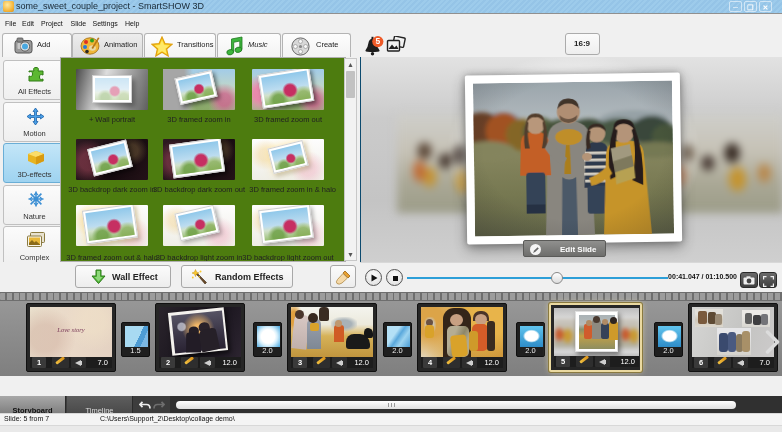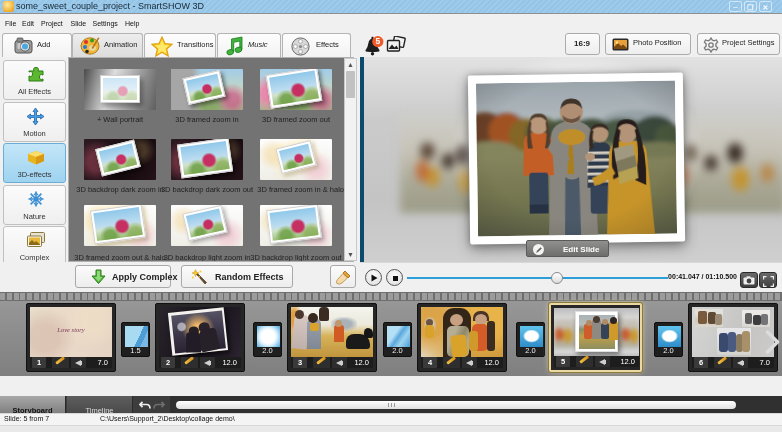--- a/index.html
+++ b/index.html
@@ -29,39 +29,39 @@
 .topbtn { position:absolute; top:0px; height:22px; white-space:nowrap; background:linear-gradient(#fbfbfb,#eeeeee);
   border:1px solid #ababab; border-radius:3px; font-size:7.5px; color:#222; }
 
 
 .cat { position:absolute; left:3px; width:63px; height:40px; background:linear-gradient(#fbfbfb,#efefef);
   border:1px solid #c0c0c0; border-radius:3px; text-align:center; font-size:7.5px; color:#333; }
 .cat.sel { background:linear-gradient(#c3e6f8,#9ed3f0); border-color:#6aaed6; }
 .cat .t { position:absolute; bottom:3px; width:100%; }
 
 
-#effpanel { position:absolute; left:68px; top:57px; width:286px; height:205px; background:#737373;
+#effpanel { position:absolute; left:60px; top:57px; width:286px; height:205px; background:#4d7c0f;
   border:1px solid #b0b0b0; overflow:hidden; }
 .ethumb { position:absolute; width:72px; height:41px; overflow:hidden; border-radius:1px; }
 .elabel { position:absolute; width:96px; text-align:center; font-size:7.5px; color:#222; white-space:nowrap; }
 #escroll { position:absolute; left:344px; top:58px; width:13px; height:203px; background:#f2f2f2; border:1px solid #c8c8c8; }
 .bg-garden { position:absolute; inset:0; background: radial-gradient(circle at 12% 60%, rgba(236,130,170,.9) 0 10%, rgba(236,130,170,0) 28%), radial-gradient(circle at 85% 75%, rgba(205,85,135,.7) 0 9%, rgba(205,85,135,0) 24%), radial-gradient(circle at 55% 90%, rgba(120,160,80,.6) 0 12%, rgba(120,160,80,0) 30%), linear-gradient(#a2cce8, #c6d8c2 55%, #a4b48c 100%); }
 .bg-dark { position:absolute; inset:0; background: radial-gradient(circle at 18% 55%, rgba(160,70,90,.55) 0 14%, rgba(160,70,90,0) 34%), radial-gradient(circle at 78% 28%, rgba(130,105,65,.45) 0 9%, rgba(130,105,65,0) 24%), linear-gradient(120deg,#2e1a22,#140a0e 60%,#241218); }
 .bg-light { position:absolute; inset:0; background: radial-gradient(circle at 18% 38%, rgba(242,205,125,.4) 0 9%, rgba(242,205,125,0) 24%), radial-gradient(circle at 78% 72%, rgba(242,155,185,.35) 0 11%, rgba(242,155,185,0) 28%), linear-gradient(#fdfdfd,#efeee6); }
 .bg-wall { position:absolute; inset:0; background: linear-gradient(105deg, #4a4a4a, #dedede 38%, #bcbcbc 55%, #5e5e5e 100%); }
 .tframe { position:absolute; background:#fff; border:1px solid #d0d0d0; box-shadow: 2px 3px 4px rgba(0,0,0,.5); }
 .tphoto { position:absolute; left:2px; top:2px; right:2px; bottom:2px; background: radial-gradient(circle at 58% 60%, #c62f62 0 17%, rgba(198,47,98,0) 25%), radial-gradient(circle at 30% 88%, rgba(110,160,70,.85) 0 13%, rgba(110,160,70,0) 26%), radial-gradient(circle at 85% 90%, rgba(130,170,80,.7) 0 12%, rgba(130,170,80,0) 24%), linear-gradient(#90c8ea 0%, #bcdcf0 50%, #d2e2cc 66%, #9abe74 100%); }
 
 
 #applyrow { position:absolute; left:0px; top:262px; width:360px; height:30px; background:#f0f0f0; }
 .bigbtn { position:absolute; top:3px; height:23px; white-space:nowrap; background:linear-gradient(#fbfbfb,#ededed);
   border:1px solid #a8a8a8; border-radius:3px; font-size:9px; font-weight:bold; color:#222; }
 
 
-#preview { position:absolute; left:360px; top:57px; width:422px; height:205px; background:#a21caf; overflow:hidden; border-left:4px solid #0c4a6e;}
+#preview { position:absolute; left:360px; top:57px; width:422px; height:205px; background:#a21caf; overflow:hidden; border-left:1px solid #0c4a6e;}
 #pctrl { position:absolute; left:360px; top:262px; width:422px; height:30px; background:#f0f0f0; border-top:1px solid #d8d8d8;}
 
 
 #story { position:absolute; left:0; top:292px; width:782px; height:84px;
   background:linear-gradient(#9a9a9a,#8b8b8b 55%,#7f7f7f); }
 #sprockets { position:absolute; left:0; top:0; width:782px; height:9px; background:#6e6e6e; }
 #sprockets:after { content:""; position:absolute; left:0; top:1px; width:782px; height:7px;
   background:repeating-linear-gradient(90deg,#9c9c9c 0 5px,#6e6e6e 5px 6.8px); border-radius:1px; }
 .slide { position:absolute; top:11px; width:90px; height:69px; background:#262626; border:1px solid #111; border-radius:2px; }
 .slide .img { position:absolute; left:3px; top:3px; width:82px; height:50px; overflow:hidden; }
@@ -143,55 +143,39 @@
   </div>
   <div class="tab" style="left:282px;width:69px;">
     <svg class="abs" style="left:8px;top:3px;" width="19" height="19" viewBox="0 0 19 19">
       <circle cx="9.5" cy="9.5" r="8.6" fill="#d8d8d8" stroke="#666" stroke-width="1"></circle>
       <circle cx="9.5" cy="9.5" r="1.6" fill="#888"></circle>
       <circle cx="9.5" cy="4.4" r="2" fill="#f8f8f8" stroke="#888" stroke-width="0.6"></circle>
       <circle cx="9.5" cy="14.6" r="2" fill="#f8f8f8" stroke="#888" stroke-width="0.6"></circle>
       <circle cx="4.4" cy="9.5" r="2" fill="#f8f8f8" stroke="#888" stroke-width="0.6"></circle>
       <circle cx="14.6" cy="9.5" r="2" fill="#f8f8f8" stroke="#888" stroke-width="0.6"></circle>
     </svg>
-    <span class="lbl" style="left:33px;">Effects</span>
+    <span class="lbl" style="left:33px;">Create</span>
   </div>
 
   <svg class="abs" style="left:361px;top:2px;" width="24" height="22" viewBox="0 0 24 22">
     <path d="M9 17 Q3 17 4.8 14.8 Q6.8 12.5 7.3 8.5 Q8 4 11.5 3.5 Q15 4 15.7 8.5 Q16.2 12.5 18.2 14.8 Q20 17 14 17 Z" fill="#1d1d1d"></path>
     <rect x="10.5" y="1.8" width="2" height="3" fill="#1d1d1d"></rect>
     <circle cx="11.5" cy="18.8" r="1.7" fill="#1d1d1d"></circle>
     <circle cx="16.8" cy="6.6" r="5.6" fill="#ee5a28"></circle>
     <text x="16.8" y="9.4" font-size="8.5" font-weight="bold" fill="#fff" text-anchor="middle" font-family="Liberation Sans">5</text>
   </svg>
   <svg class="abs" style="left:386px;top:3px;" width="20" height="18" viewBox="0 0 20 18">
     <rect x="7.5" y="1" width="11" height="9.5" rx="1" fill="#f2f2f2" stroke="#222" stroke-width="1.4" transform="rotate(12 13 5.7)"></rect>
     <rect x="1.5" y="4.5" width="12" height="10.5" rx="1" fill="#f2f2f2" stroke="#222" stroke-width="1.4"></rect>
     <path d="M2.5 13 L6 8.5 L8.5 11.5 L10.5 9.5 L12.5 13 Z" fill="#222"></path>
   </svg>
 
   <div class="topbtn" style="left:565px;width:35px;">
         <span class="abs" style="left:8px;top:5px;font-weight:bold;font-size:8px;">16:9</span>
       </div>
-  <div class="topbtn" style="left:605px;width:86px;font-weight:normal;">
-    <svg class="abs" style="left:6px;top:4px;" width="17" height="13" viewBox="0 0 17 13">
-      <rect x="0.5" y="0.5" width="16" height="12" rx="1.5" fill="#2a2a2a"></rect>
-      <rect x="2" y="2" width="13" height="9" fill="#e8a03a"></rect>
-      <path d="M2 9 L6 5 L9 8 L11 6.5 L15 10 L15 11 L2 11 Z" fill="#7a4a10"></path>
-      <circle cx="5" cy="4.5" r="1.2" fill="#fce98a"></circle>
-    </svg>
-    <span class="abs" style="left:27px;top:4px;">Photo Position</span>
-  </div>
-  <div class="topbtn" style="left:697px;width:83px;font-weight:normal;">
-    <svg class="abs" style="left:5px;top:3px;" width="16" height="16" viewBox="0 0 16 16">
-      <path d="M8 1 L9.3 3.2 A5 5 0 0 1 11 3.9 L13.4 3 L14.6 5.2 L12.8 7 A5 5 0 0 1 12.8 9 L14.6 10.8 L13.4 13 L11 12.1 A5 5 0 0 1 9.3 12.8 L8 15 L6.7 12.8 A5 5 0 0 1 5 12.1 L2.6 13 L1.4 10.8 L3.2 9 A5 5 0 0 1 3.2 7 L1.4 5.2 L2.6 3 L5 3.9 A5 5 0 0 1 6.7 3.2 Z" fill="none" stroke="#7a7a7a" stroke-width="1.3"></path>
-      <circle cx="8" cy="8" r="2.2" fill="none" stroke="#7a7a7a" stroke-width="1.3"></circle>
-    </svg>
-    <span class="abs" style="left:24px;top:4px;">Project Settings</span>
-  </div>
 </div>
 
 <div id="cats">
   <div class="cat" style="top:60px;">
     <svg class="abs" style="left:22px;top:3px;" width="20" height="20" viewBox="0 0 20 20">
       <path d="M3 7 L8 7 Q6.5 3.5 10 3.5 Q13.5 3.5 12 7 L17 7 L17 11 Q13.5 9.5 13.5 13 Q13.5 16.5 17 15 L17 17 L3 17 L3 12 Q6.5 13.5 6.5 10 Q6.5 6.5 3 8 Z" fill="#5cb832" stroke="#2e7a14" stroke-width="1"></path>
     </svg>
     <div class="t">All Effects</div>
   </div>
   <div class="cat" style="top:102px;">
@@ -304,21 +288,21 @@
   <div class="abs" style="left:1px;bottom:1px;width:9px;height:9px;font-size:7px;color:#555;text-align:center;line-height:9px;">▼</div>
   <div class="abs" style="left:1px;top:12px;width:9px;height:27px;background:#c2c2c2;border-radius:1px;"></div>
 </div>
 
 <div id="applyrow">
   <div class="bigbtn" style="left:75px;width:96px;">
     <svg class="abs" style="left:15px;top:3px;" width="15" height="16" viewBox="0 0 15 16">
       <path d="M5 1 L10 1 L10 7 L14 7 L7.5 14.5 L1 7 L5 7 Z" fill="#52b83a" stroke="#2e7a1a" stroke-width="1"></path>
       <path d="M6 2 L9 2 L9 8 L11.5 8 L7.5 12.5 L3.5 8 L6 8 Z" fill="#8ed87a"></path>
     </svg>
-    <span style="position:absolute;left:36px;top:6px;">Apply Complex</span>
+    <span style="position:absolute;left:36px;top:6px;">Wall Effect</span>
       </div>
   <div class="bigbtn" style="left:181px;width:112px;">
     <svg class="abs" style="left:9px;top:3px;" width="17" height="16" viewBox="0 0 17 16">
       <path d="M5 5 L8 8 L14 15 L15.5 13.5 L9 7 L6 4 Z" fill="#6a4a2a" stroke="#3a2810" stroke-width="0.6"></path>
       <path d="M4.5 0.5 L5.5 3 L8 4 L5.5 5 L4.5 7.5 L3.5 5 L1 4 L3.5 3 Z" fill="#f8c830" stroke="#c89010" stroke-width="0.5"></path>
       <circle cx="9.5" cy="2.5" r="1" fill="#f8c830"></circle>
       <circle cx="1.8" cy="8.5" r="0.9" fill="#f8c830"></circle>
       <circle cx="8.2" cy="7.8" r="0.8" fill="#f8c830"></circle>
     </svg>
     <span style="position:absolute;left:33px;top:6px;">Random Effects</span>

